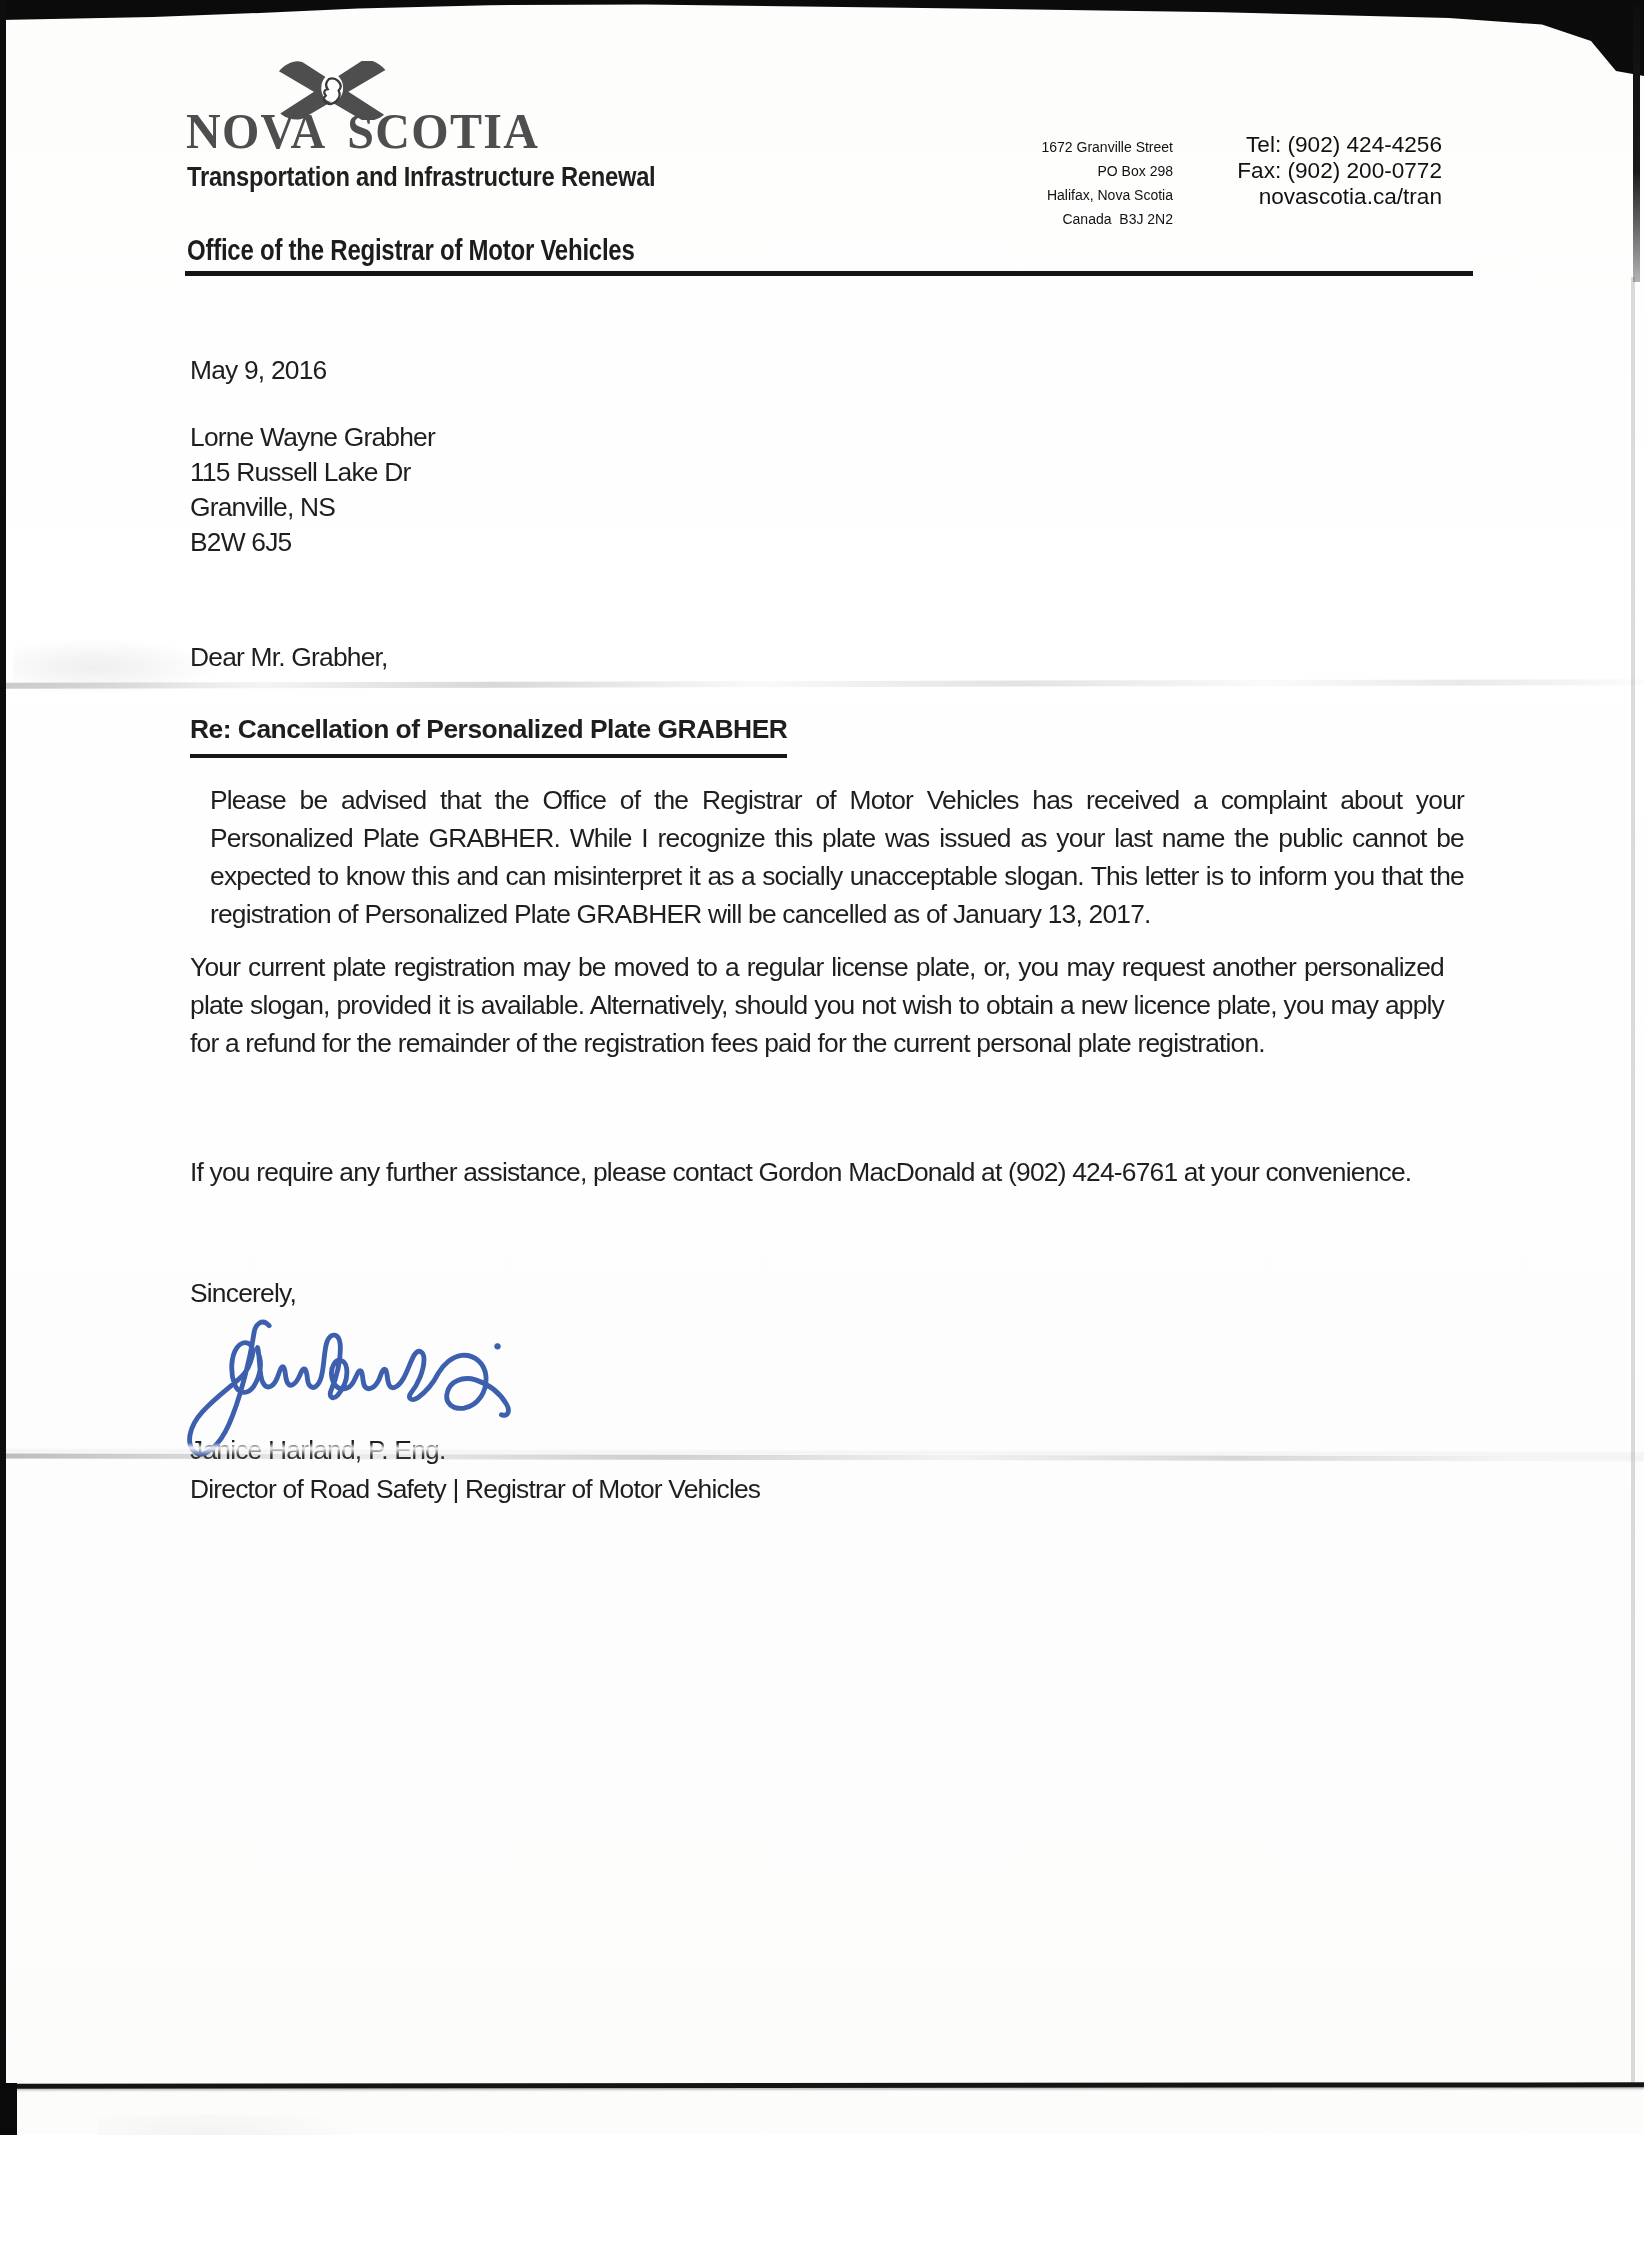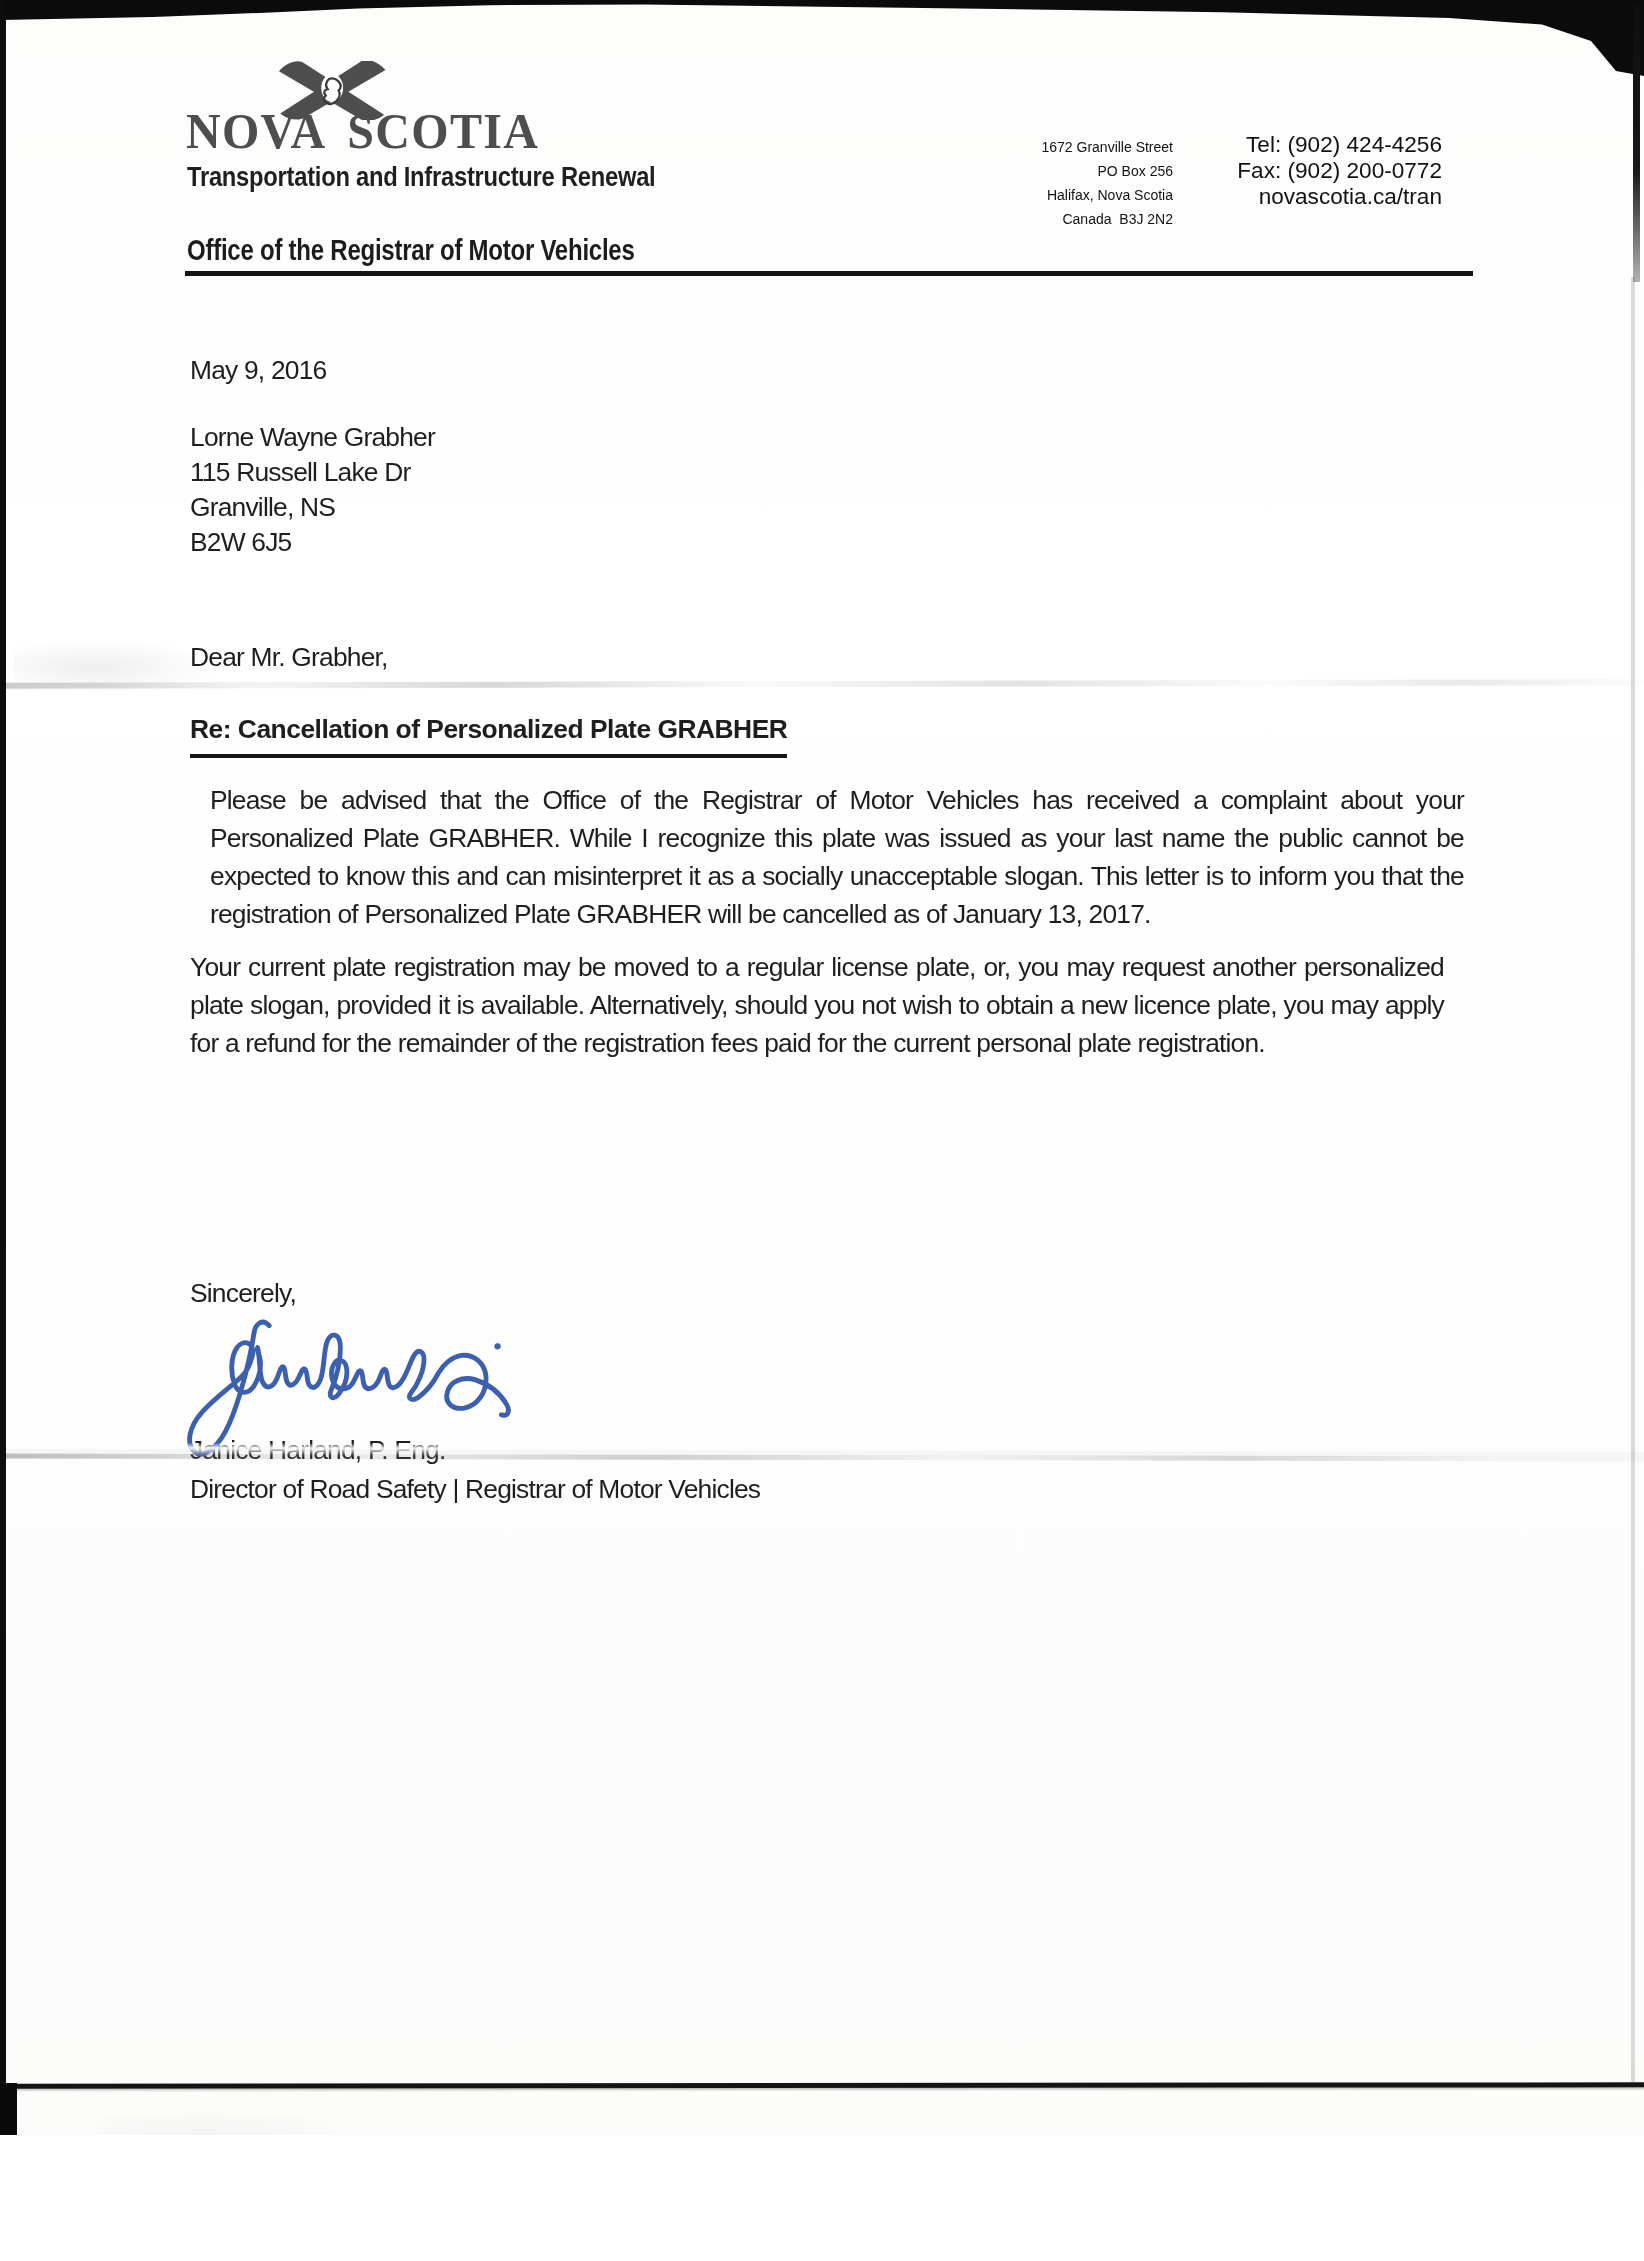--- a/index.html
+++ b/index.html
@@ -86,21 +86,21 @@
       <path d="M82,28 q-8,8 -2,16 q-9,2 -3,10 q-7,6 1,11 q8,5 15,-2 q9,-8 4,-17 q7,-7 -1,-15 q-6,-6 -14,-3 Z" fill="none" stroke="#3a3a3a" stroke-width="3.5"></path>
     </svg>
   </div>
   <div class="abs lh-logo-text">NOVA SCOTIA</div>
   <div class="abs lh-dept">Transportation and Infrastructure Renewal</div>
   <div class="abs lh-office">Office of the Registrar of Motor Vehicles</div>
   <div class="abs lh-rule"></div>
 
   <div class="abs lh-address">
     <div>1672 Granville Street</div>
-    <div>PO Box 256</div>
+    <div>PO Box 298</div>
     <div>Halifax, Nova Scotia</div>
     <div>Canada  B3J 2N2</div>
   </div>
   <div class="abs lh-contact">
     <div>Tel: (902) 424-4256</div>
     <div>Fax: (902) 200-0772</div>
     <div>novascotia.ca/tran</div>
   </div>
 
   <div class="abs body-text lt-date">May 9, 2016</div>
@@ -110,20 +110,21 @@
     <div>115 Russell Lake Dr</div>
     <div>Granville, NS</div>
     <div>B2W 6J5</div>
   </div>
 
   <div class="abs body-text lt-salutation">Dear Mr. Grabher,</div>
   <div class="abs body-text lt-subject">Re: Cancellation of Personalized Plate GRABHER</div>
 
   <div class="abs body-text lt-para lt-p1">Please be advised that the Office of the Registrar of Motor Vehicles has received a complaint about your Personalized Plate GRABHER. While I recognize this plate was issued as your last name the public cannot be expected to know this and can misinterpret it as a socially unacceptable slogan. This letter is to inform you that the registration of Personalized Plate GRABHER will be cancelled as of January 13, 2017.</div>
   <div class="abs body-text lt-para lt-p2">Your current plate registration may be moved to a regular license plate, or, you may request another personalized plate slogan, provided it is available. Alternatively, should you not wish to obtain a new licence plate, you may apply for a refund for the remainder of the registration fees paid for the current personal plate registration.</div>
+  <div class="abs body-text lt-para lt-p3">If you require any further assistance, please contact Gordon MacDonald at (902) 424-6761 at your convenience.</div>
 
   <div class="abs body-text lt-closing">Sincerely,</div>
 
   <div class="abs lt-signature">
     <svg width="387" height="213" viewBox="0 0 600 330" xmlns="http://www.w3.org/2000/svg">
       <path stroke="#3c5fae" fill="none" stroke-width="7.5" stroke-linecap="round" stroke-linejoin="round" d="M160,18 C150,6 138,14 136,32
            C130,72 114,134 98,170
            C84,202 60,226 45,214
            C30,202 36,174 56,152
            C78,128 102,112 118,96

